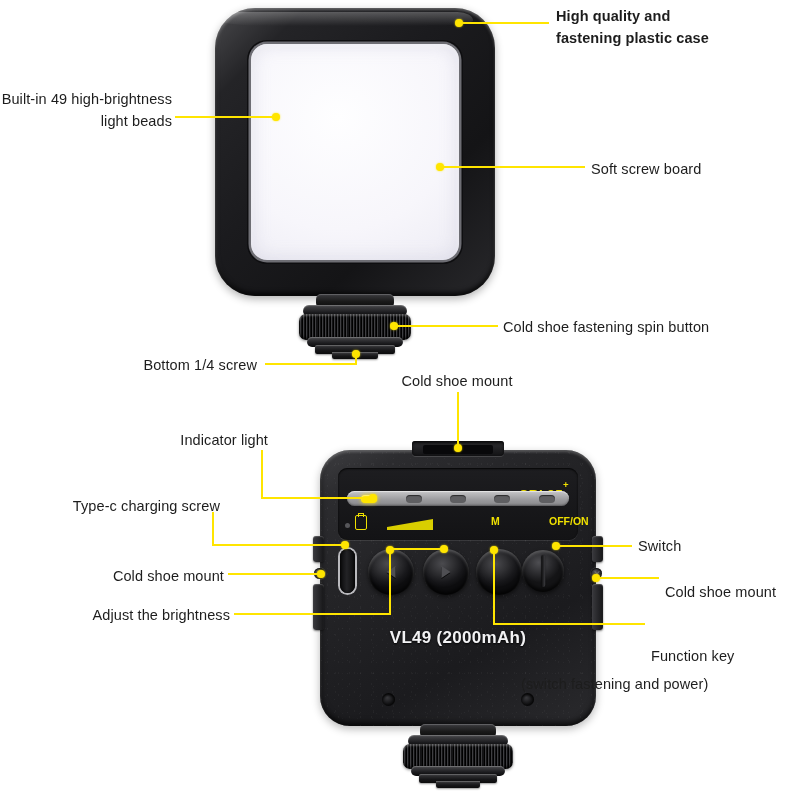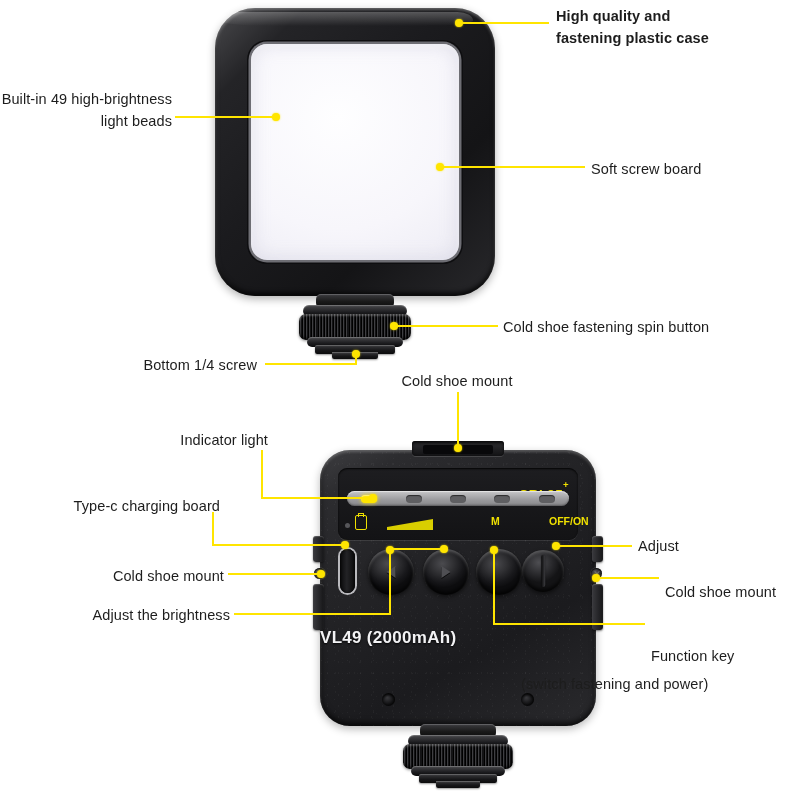--- a/index.html
+++ b/index.html
@@ -206,21 +206,21 @@
   .mount-screw::after{
     content:"";position:absolute;left:50%;top:50%;transform:translate(-50%,-50%) rotate(45deg);
     width:7px;height:1.4px;background:#6e6e74;
     box-shadow:0 0 0 0 transparent;
   }
   .mount-screw::before{
     content:"";position:absolute;left:50%;top:50%;transform:translate(-50%,-50%) rotate(-45deg);
     width:7px;height:1.4px;background:#6e6e74;
   }
   #model-label{
-    position:absolute;left:0;right:0;top:178px;text-align:left;
+    position:absolute;left:0;right:0;top:178px;text-align:center;
     color:#f2f2f4;font-size:17px;font-weight:700;letter-spacing:.3px;
     text-shadow:0 1px 2px rgba(0,0,0,.85);
   }
   .bottom-hole{
     position:absolute;width:13px;height:13px;border-radius:50%;
     background:radial-gradient(circle at 40% 32%,#3d3d41,#09090a 70%);
     box-shadow:inset 0 2px 3px rgba(0,0,0,.95);
   }
 </style>
 </head>
@@ -345,21 +345,21 @@
   <div class="lead h" style="left:261px;top:497px;width:112px;"></div>
   <div class="lead v" style="left:261px;top:450px;height:48px;"></div>
   <div class="callout right" style="left:100px;top:429px;width:168px;">
     <span>Indicator light</span>
   </div>
 
   <div class="dot" style="left:341px;top:541px;"></div>
   <div class="lead h" style="left:212px;top:544px;width:133px;"></div>
   <div class="lead v" style="left:212px;top:512px;height:33px;"></div>
   <div class="callout right" style="left:40px;top:495px;width:180px;">
-    <span>Type-c charging board</span>
+    <span>Type-c charging screw</span>
   </div>
 
   <div class="dot" style="left:317px;top:570px;"></div>
   <div class="lead h" style="left:228px;top:573px;width:93px;"></div>
   <div class="callout right" style="left:60px;top:565px;width:164px;">
     <span>Cold shoe mount</span>
   </div>
 
   <div class="dot" style="left:386px;top:546px;"></div>
   <div class="lead v" style="left:389px;top:550px;height:64px;"></div>
@@ -367,21 +367,21 @@
   <div class="callout right" style="left:55px;top:604px;width:175px;">
     <span>Adjust the brightness</span>
   </div>
 
   <div class="dot" style="left:440px;top:545px;"></div>
   <div class="lead h" style="left:389px;top:548px;width:55px;"></div>
 
   <div class="dot" style="left:552px;top:542px;"></div>
   <div class="lead h" style="left:556px;top:545px;width:76px;"></div>
   <div class="callout" style="left:638px;top:535px;">
-    <span>Adjust</span>
+    <span>Switch</span>
   </div>
 
   <div class="dot" style="left:592px;top:574px;"></div>
   <div class="lead h" style="left:596px;top:577px;width:63px;"></div>
   <div class="callout" style="left:665px;top:581px;">
     <span>Cold shoe mount</span>
   </div>
 
   <div class="dot" style="left:490px;top:546px;"></div>
   <div class="lead v" style="left:493px;top:550px;height:74px;"></div>

